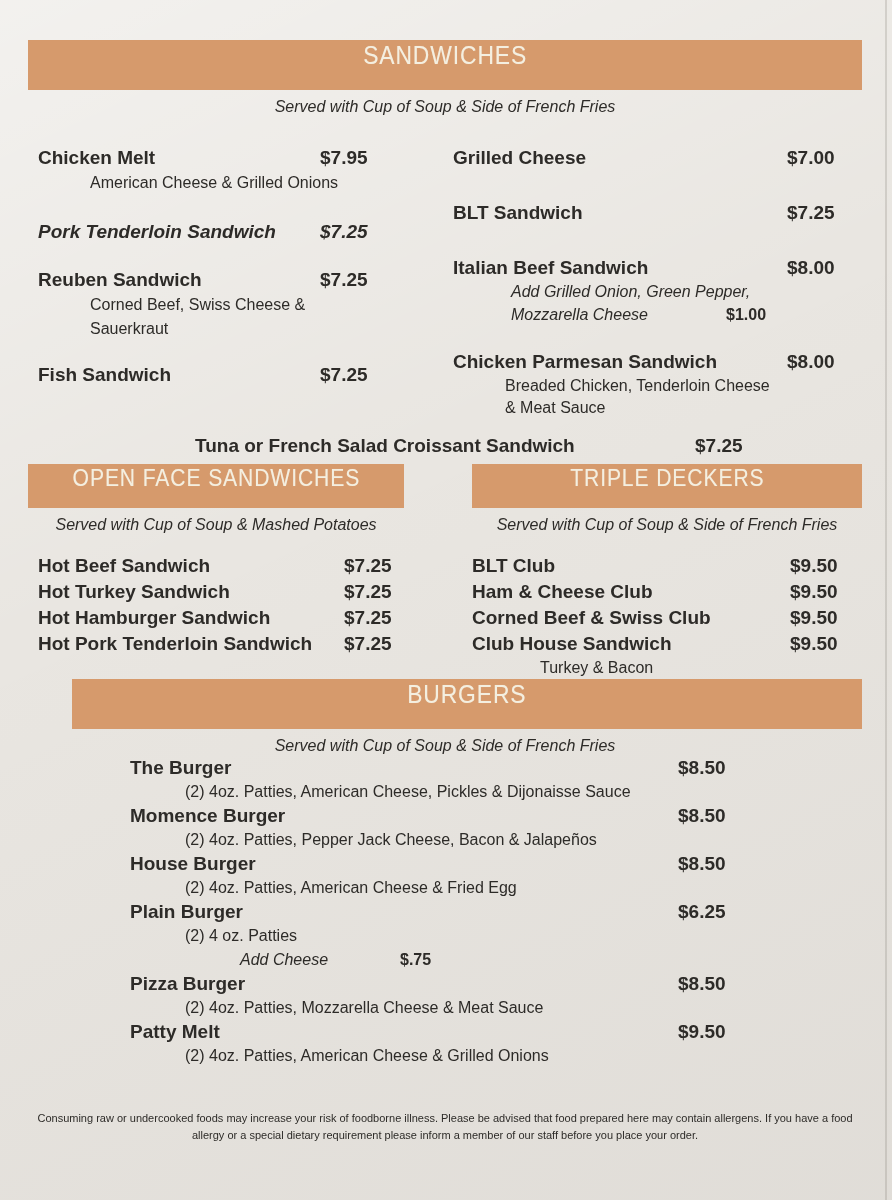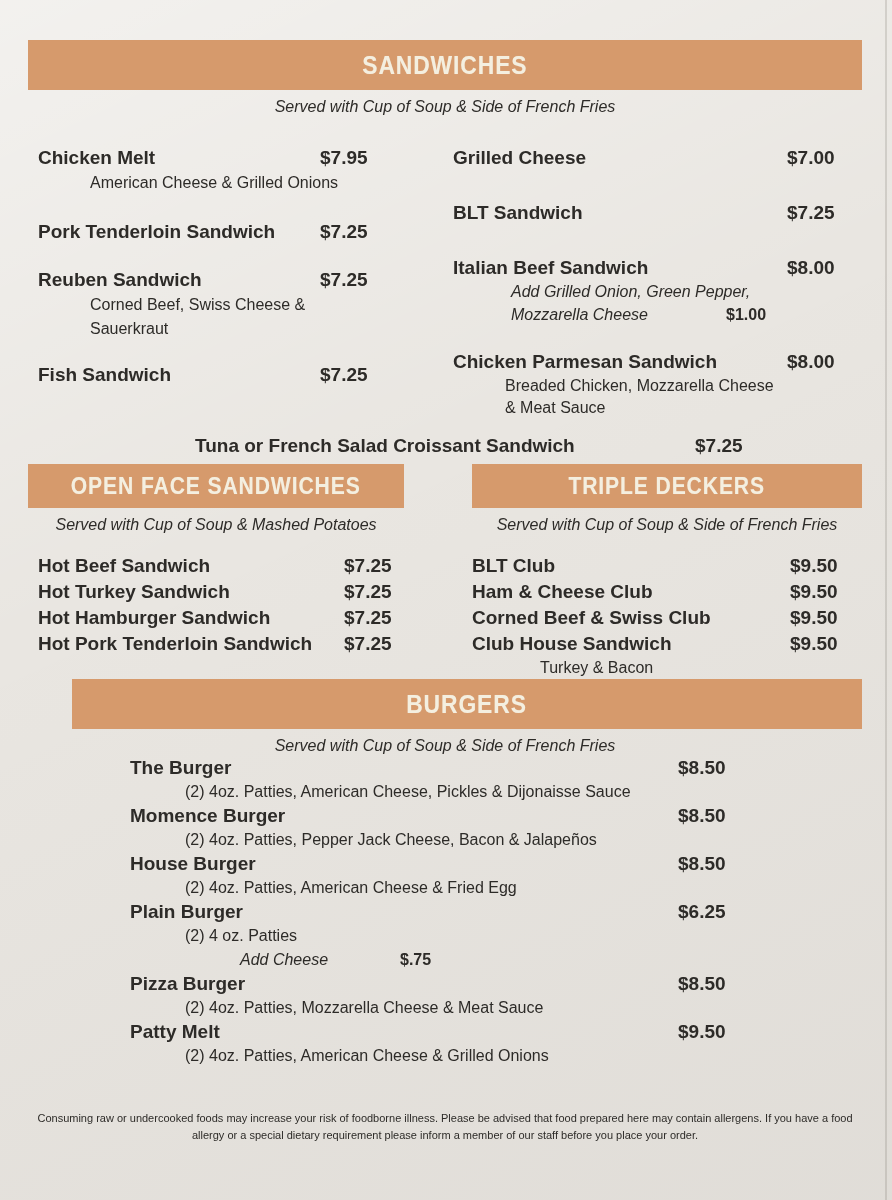--- a/index.html
+++ b/index.html
@@ -22,22 +22,22 @@
   body::after {
     content: '';
     position: absolute; right: 5px; top: 0; bottom: 0; width: 2px;
     background: rgba(120,115,105,0.22);
   }
   .menu { padding: 40px 30px 0 28px; }
 
   .bar {
     background: var(--accent);
     color: var(--accent-text);
-    display: flex; align-items: center; justify-content: center;
-    font-weight: 700;
+    display: flex; justify-content: center;
+    font-weight: 400;
   }
   .bar-main  { height: 50px; }
   .bar-sub   { height: 44px; }
   .bar-title {
     display: inline-block;
     transform: scaleX(0.88);
     letter-spacing: 1px;
     font-size: 26px;
     text-shadow: 0 0 1px rgba(255,255,255,0.3);
   }
@@ -61,21 +61,21 @@
   .item .name { flex: 1; }
   .col-left  .item .price { width: 110px; }
   .col-right .item .price { width: 85px; }
   .detail { font-size: 16px; line-height: 24px; padding-left: 52px; }
   .detail-tight { line-height: 22px; }
   .addon-line { font-style: italic; font-size: 16px; line-height: 22px; padding-left: 58px; }
   .addon-line2 { display: flex; line-height: 24px; }
   .addon-line2 .addon-label { display: inline-block; width: 215px; }
   .addon-line2 .addon-price { font-style: normal; font-weight: 700; }
   .mt21 { margin-top: 21px; } .mt22 { margin-top: 22px; }
-  .mt24 { margin-top: 24px; } .mt29 { margin-top: 29px; }
+  .mt24 { margin-top: 24px; font-style: italic; } .mt29 { margin-top: 29px; }
 
   .featured {
     display: flex; align-items: baseline;
     margin-top: 14px; padding-left: 167px;
     font-weight: 700; font-size: 19px; line-height: 26px;
   }
   .featured .price { margin-left: auto; width: 167px; }
 
   
   .half-wrap { display: flex; justify-content: space-between; margin-top: 5px; }
@@ -163,21 +163,21 @@
       <div class="addon-line">Add Grilled Onion, Green Pepper,</div>
       <div class="addon-line addon-line2">
         <span class="addon-label">Mozzarella Cheese</span>
         <span class="addon-price">$1.00</span>
       </div>
 
       <div class="item mt22">
         <span class="name">Chicken Parmesan Sandwich</span>
         <span class="price">$8.00</span>
       </div>
-      <div class="detail detail-tight">Breaded Chicken, Mozzarella Cheese</div>
+      <div class="detail detail-tight">Breaded Chicken, Tenderloin Cheese</div>
       <div class="detail detail-tight">&amp; Meat Sauce</div>
     </div>
   </div>
 
   <div class="featured">
     <span class="name">Tuna or French Salad Croissant Sandwich</span>
     <span class="price">$7.25</span>
   </div>
 
   <div class="half-wrap">

